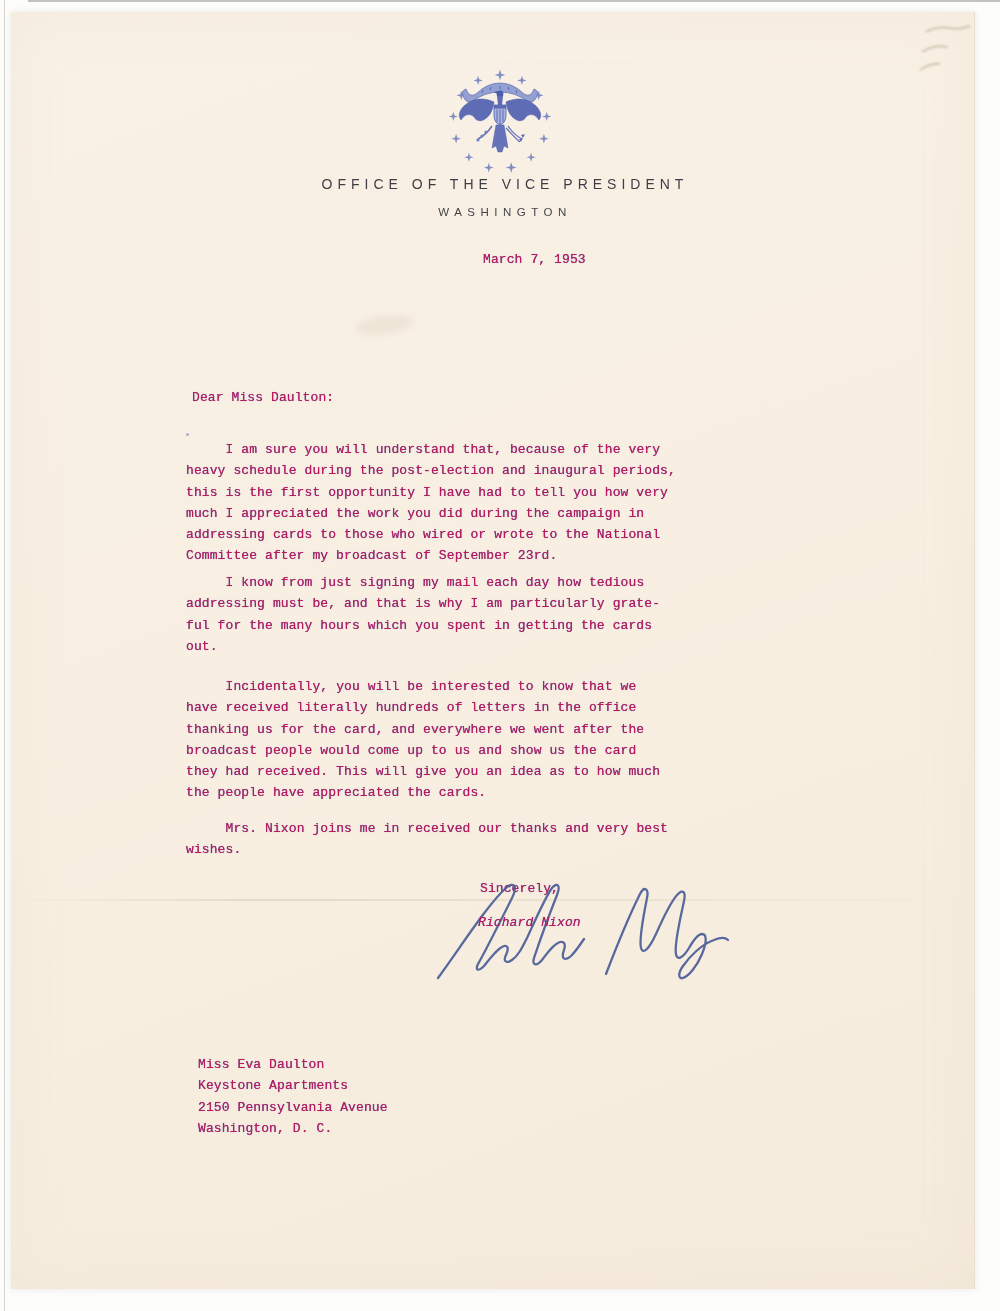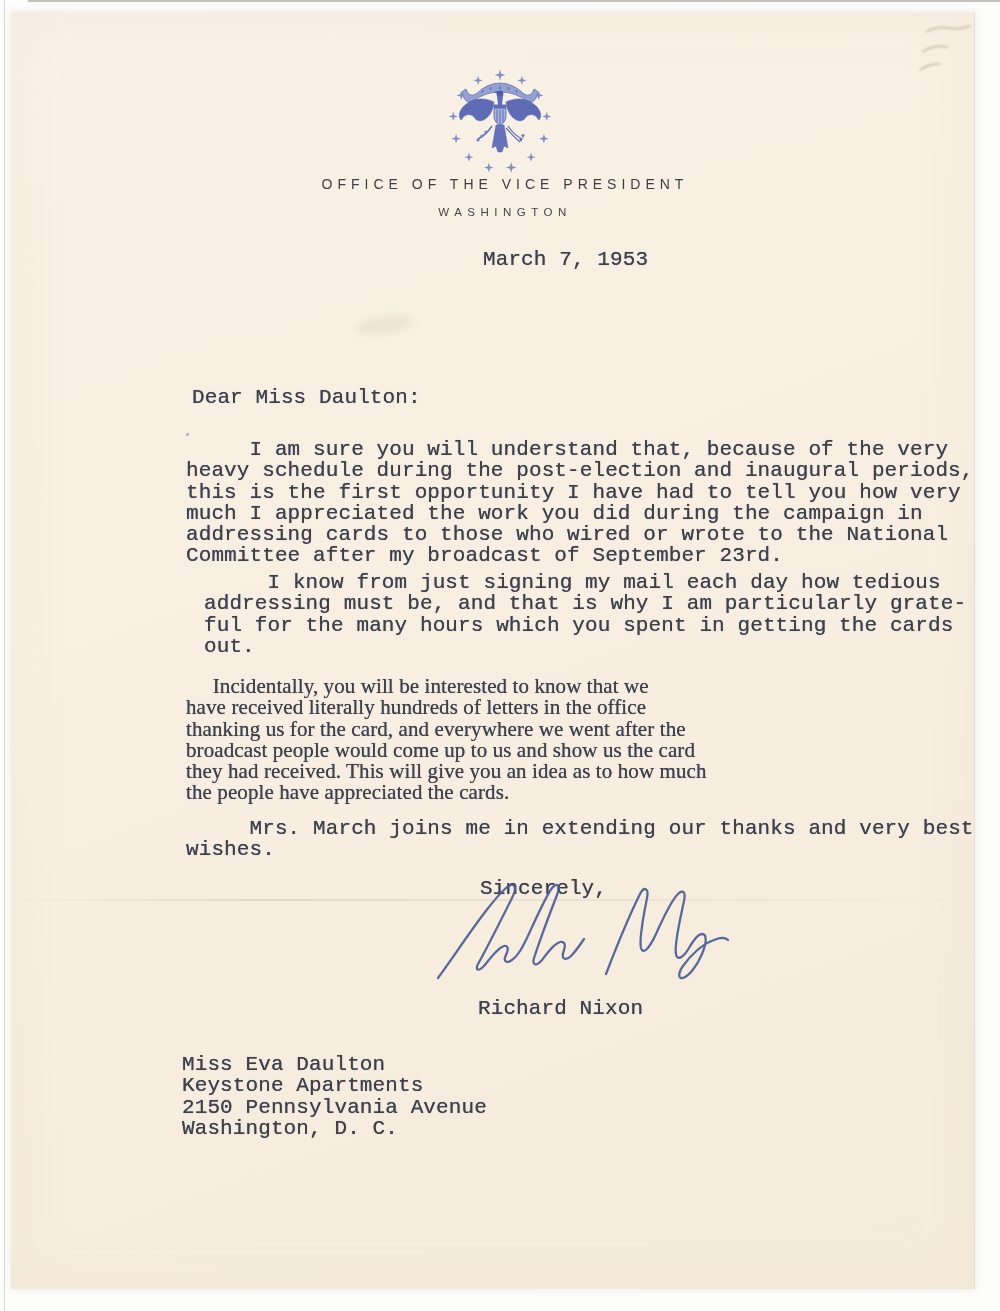--- a/index.html
+++ b/index.html
@@ -25,33 +25,33 @@
   }
   .city-line{
     position:absolute;left:0;top:206px;width:1000px;text-align:center;
     font-size:11.5px;letter-spacing:5.5px;padding-left:5px;color:#44454b;
     font-family:"Liberation Sans", sans-serif;
   }
   
   .tw{
     position:absolute;
     font-family:"Liberation Mono", monospace;
-    font-size:21px;line-height:21.3px;color:#404040;
+    font-size:13px;line-height:21.3px;color:#be185d;
     white-space:pre-wrap;letter-spacing:.1px;
     text-shadow:0 0 .6px rgba(69,87,162,.85), 0 0 1.4px rgba(69,87,162,.25);
   }
   .date-line{left:483px;top:249px;}
   .salutation{left:192px;top:387px;}
   .para-1{left:186px;top:439px;}
-  .para-2{left:204px;top:572px;}
-  .para-3{left:186px;top:676px;font-family:Liberation Serif, serif;}
+  .para-2{left:186px;top:572px;}
+  .para-3{left:186px;top:676px;}
   .para-4{left:186px;top:818px;}
   .closing{left:480px;top:878px;}
-  .typed-name{left:478px;top:998px;}
-  .recipient{left:182px;top:1054px;}
+  .typed-name{left:478px;top:912px;font-style:italic;}
+  .recipient{left:198px;top:1054px;}
   .signature{position:absolute;left:430px;top:876px;width:302px;height:106px;}
   
   .stray-dot{position:absolute;left:186px;top:433px;width:3px;height:3px;border-radius:50%;background:#6a79b5;opacity:.55;}
   .crease{position:absolute;left:11px;top:899px;width:963px;height:2px;
     background:linear-gradient(90deg,transparent 0%,rgba(160,140,110,.20) 25%,rgba(160,140,110,.10) 70%,transparent 100%);}
   .smudge-mid{position:absolute;left:355px;top:316px;width:58px;height:18px;border-radius:50%;
     background:rgba(150,128,98,.10);filter:blur(3px);transform:rotate(-8deg);}
   .pencil-marks{position:absolute;left:918px;top:22px;width:66px;height:70px;opacity:.55;filter:blur(1px);}
 </style>
 </head>
@@ -132,21 +132,21 @@
 <div class="tw para-2">     I know from just signing my mail each day how tedious
 addressing must be, and that is why I am particularly grate-
 ful for the many hours which you spent in getting the cards
 out.</div>
 <div class="tw para-3">     Incidentally, you will be interested to know that we
 have received literally hundreds of letters in the office
 thanking us for the card, and everywhere we went after the
 broadcast people would come up to us and show us the card
 they had received. This will give you an idea as to how much
 the people have appreciated the cards.</div>
-<div class="tw para-4">     Mrs. March joins me in extending our thanks and very best
+<div class="tw para-4">     Mrs. Nixon joins me in received our thanks and very best
 wishes.</div>
 
 <div class="tw closing">Sincerely,</div>
 
 <svg class="signature" viewBox="0 0 302 106">
   <g fill="none" stroke="#4a5e97" stroke-width="2.3" stroke-linecap="round" stroke-linejoin="round" opacity=".92">
     <path d="M8 102 C30 72 58 28 76 12 C84 5 88 10 82 22 C70 46 56 74 48 88 C45 94 48 96 54 90 C62 80 68 72 74 70 C78 69 79 73 76 79 C73 85 76 88 82 84 C88 80 92 72 97 62 C108 38 116 20 122 12 C127 6 131 9 127 19 C118 42 108 70 104 82 C102 89 106 91 112 84 C118 76 124 68 130 66 C134 65 136 68 134 74 C131 82 134 86 141 80 C146 75 150 69 154 63"></path>
     <path d="M176 98 C186 72 200 38 210 18 C214 10 219 12 217 22 C213 42 209 64 211 72 C213 79 219 73 226 58 C234 40 242 24 248 18 C253 13 256 16 254 25 C250 44 244 68 246 78 C247 85 253 82 259 72 C263 65 268 58 272 58 C277 58 277 66 272 78 C267 90 259 100 253 102 C248 103 248 97 253 90 C260 80 272 68 284 64 C291 61 296 62 298 64"></path>
   </g>
 </svg>

